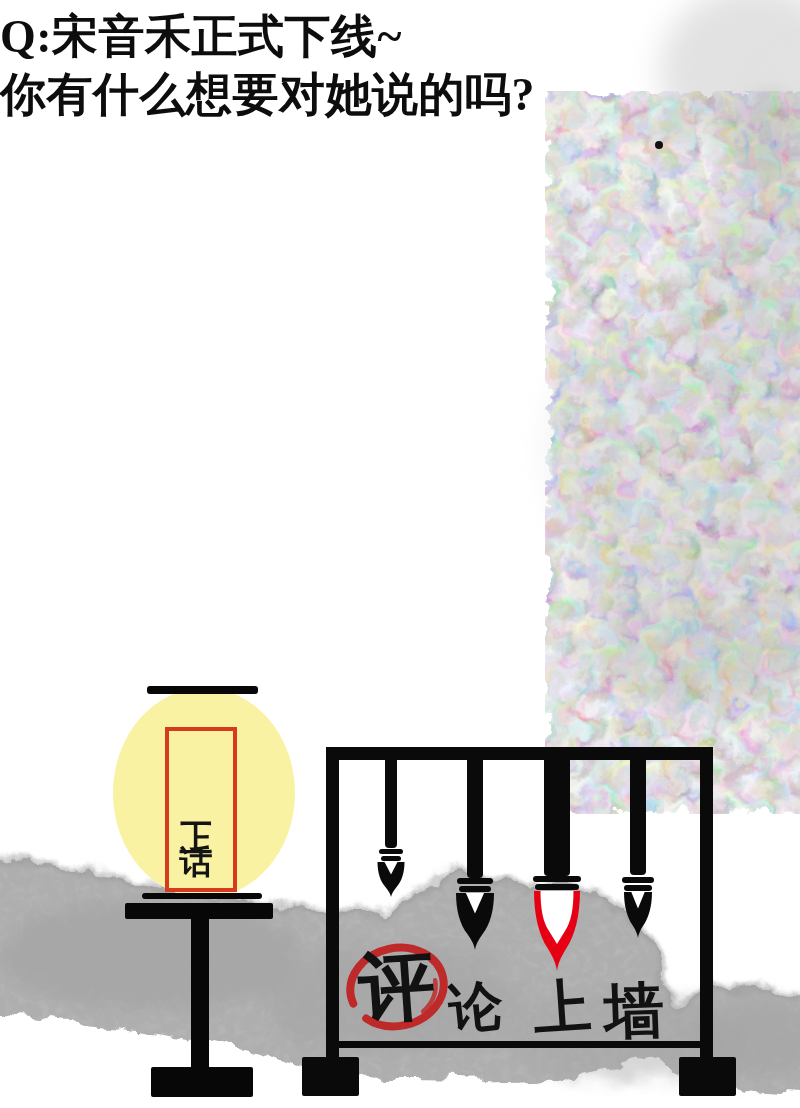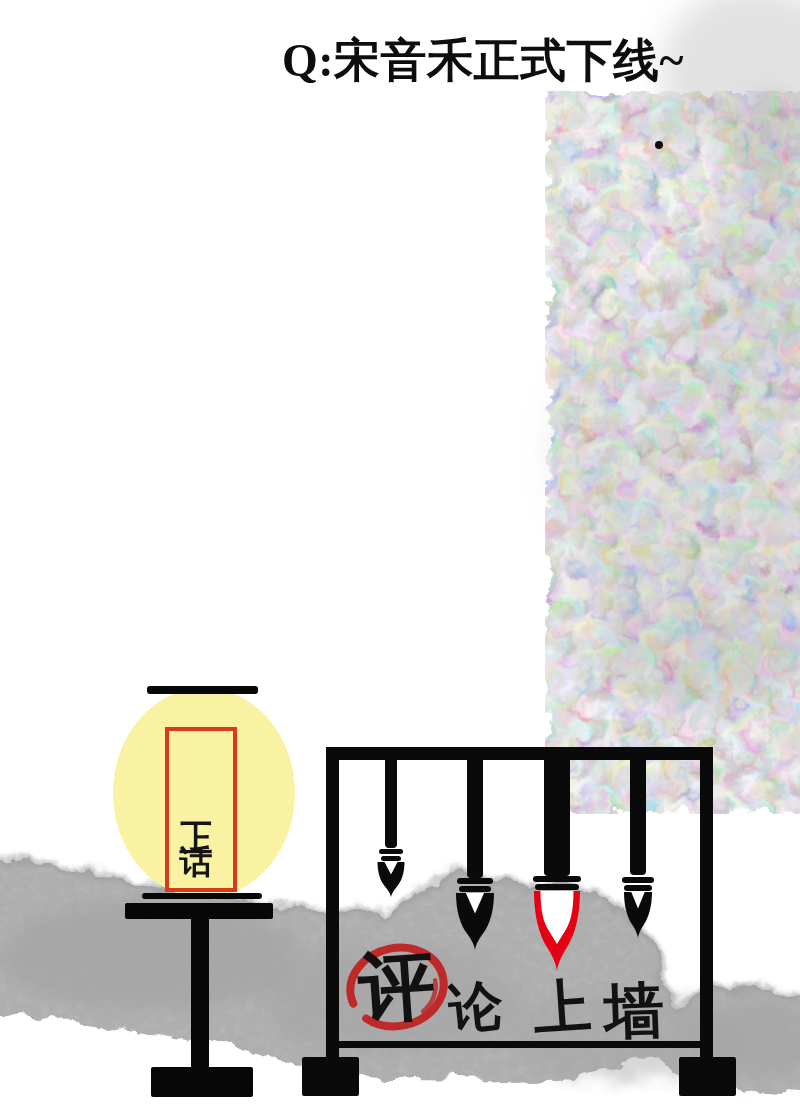--- a/index.html
+++ b/index.html
@@ -4,22 +4,22 @@
 <style>
   html,body{margin:0;padding:0;}
   body{
     width:800px;height:1108px;position:relative;overflow:hidden;
     background:#ffffff;
     font-family:"Liberation Serif","DejaVu Serif",serif;
   }
   svg.layer{position:absolute;left:0;top:0;width:800px;height:1108px;}
   
   .qa-header{
-    position:absolute;top:32px;left:0;width:684px;
-    text-align:right;color:#0d0d0d;
+    position:absolute;top:8px;left:0;width:684px;
+    text-align:left;color:#0d0d0d;
     font-weight:900;font-size:46px;line-height:58px;letter-spacing:0.5px;
     z-index:5;
   }
   
   .lantern-label{
     position:absolute;left:184px;top:737px;width:34px;height:150px;
     writing-mode:vertical-rl;text-orientation:upright;text-align:center;
     font-size:33px;font-weight:700;letter-spacing:11px;color:#141414;
     z-index:6;cursor:pointer;
   }
@@ -187,20 +187,21 @@
 
     <g>
       <ellipse cx="397" cy="987" rx="47" ry="39" fill="none" stroke="#BE2A2A" stroke-width="8" stroke-linecap="round" stroke-dasharray="258 20" stroke-dashoffset="150" transform="rotate(-12 397 987)"></ellipse>
       <ellipse cx="394" cy="989" rx="42" ry="34" fill="none" stroke="#BE2A2A" stroke-width="4.5" stroke-linecap="round" stroke-dasharray="65 220" stroke-dashoffset="30" opacity="0.85" transform="rotate(-12 394 989)"></ellipse>
     </g>
   </g>
 </svg>
 
 <div class="qa-header">
   <div>Q:宋音禾正式下线~</div>
+  <div>你有什么想要对她说的吗?</div>
 </div>
 
 <div class="lantern-label">上一话</div>
 
 <div class="wchar" style="left:397px;top:988px;font-size:76px;transform:translate(-50%,-50%) rotate(-4deg)">评</div>
 <div class="wchar" style="left:476px;top:1008px;font-size:54px;transform:translate(-50%,-50%) rotate(-6deg)">论</div>
 <div class="wchar" style="left:562px;top:1008px;font-size:58px;transform:translate(-50%,-50%) rotate(-4deg)">上</div>
 <div class="wchar" style="left:634px;top:1012px;font-size:60px;transform:translate(-50%,-50%) rotate(-2deg)">墙</div>
 
 </body></html>

